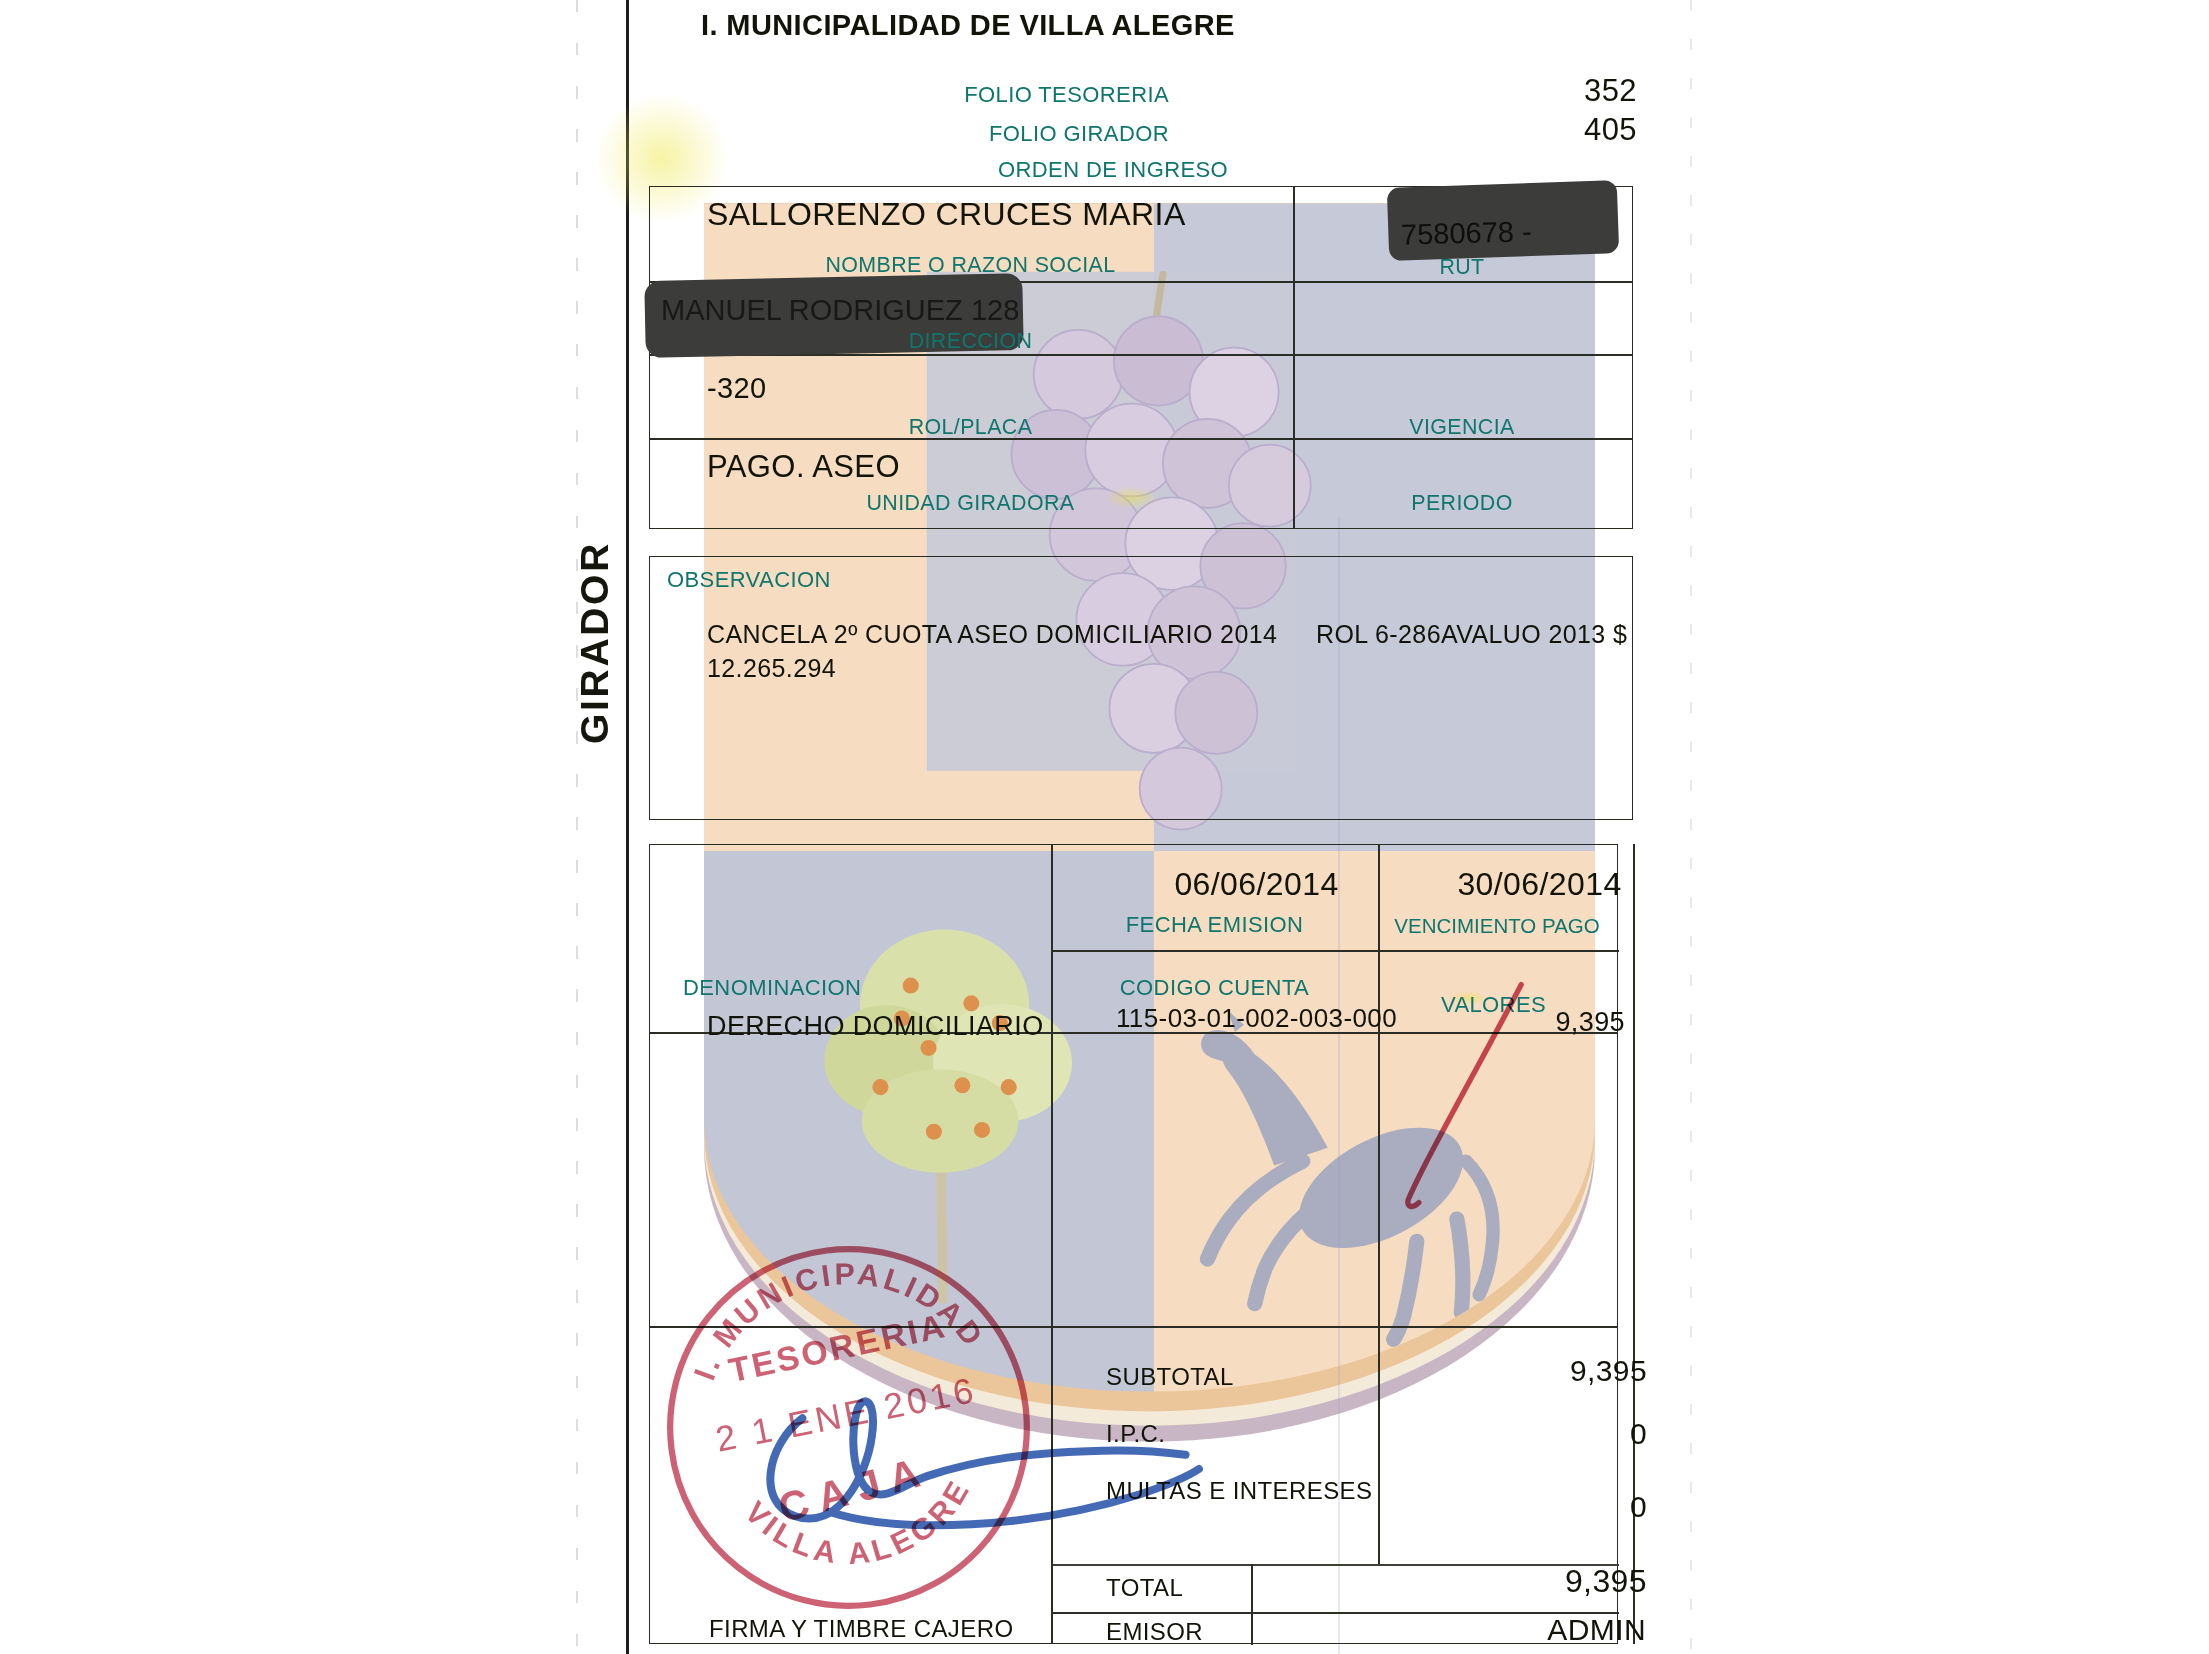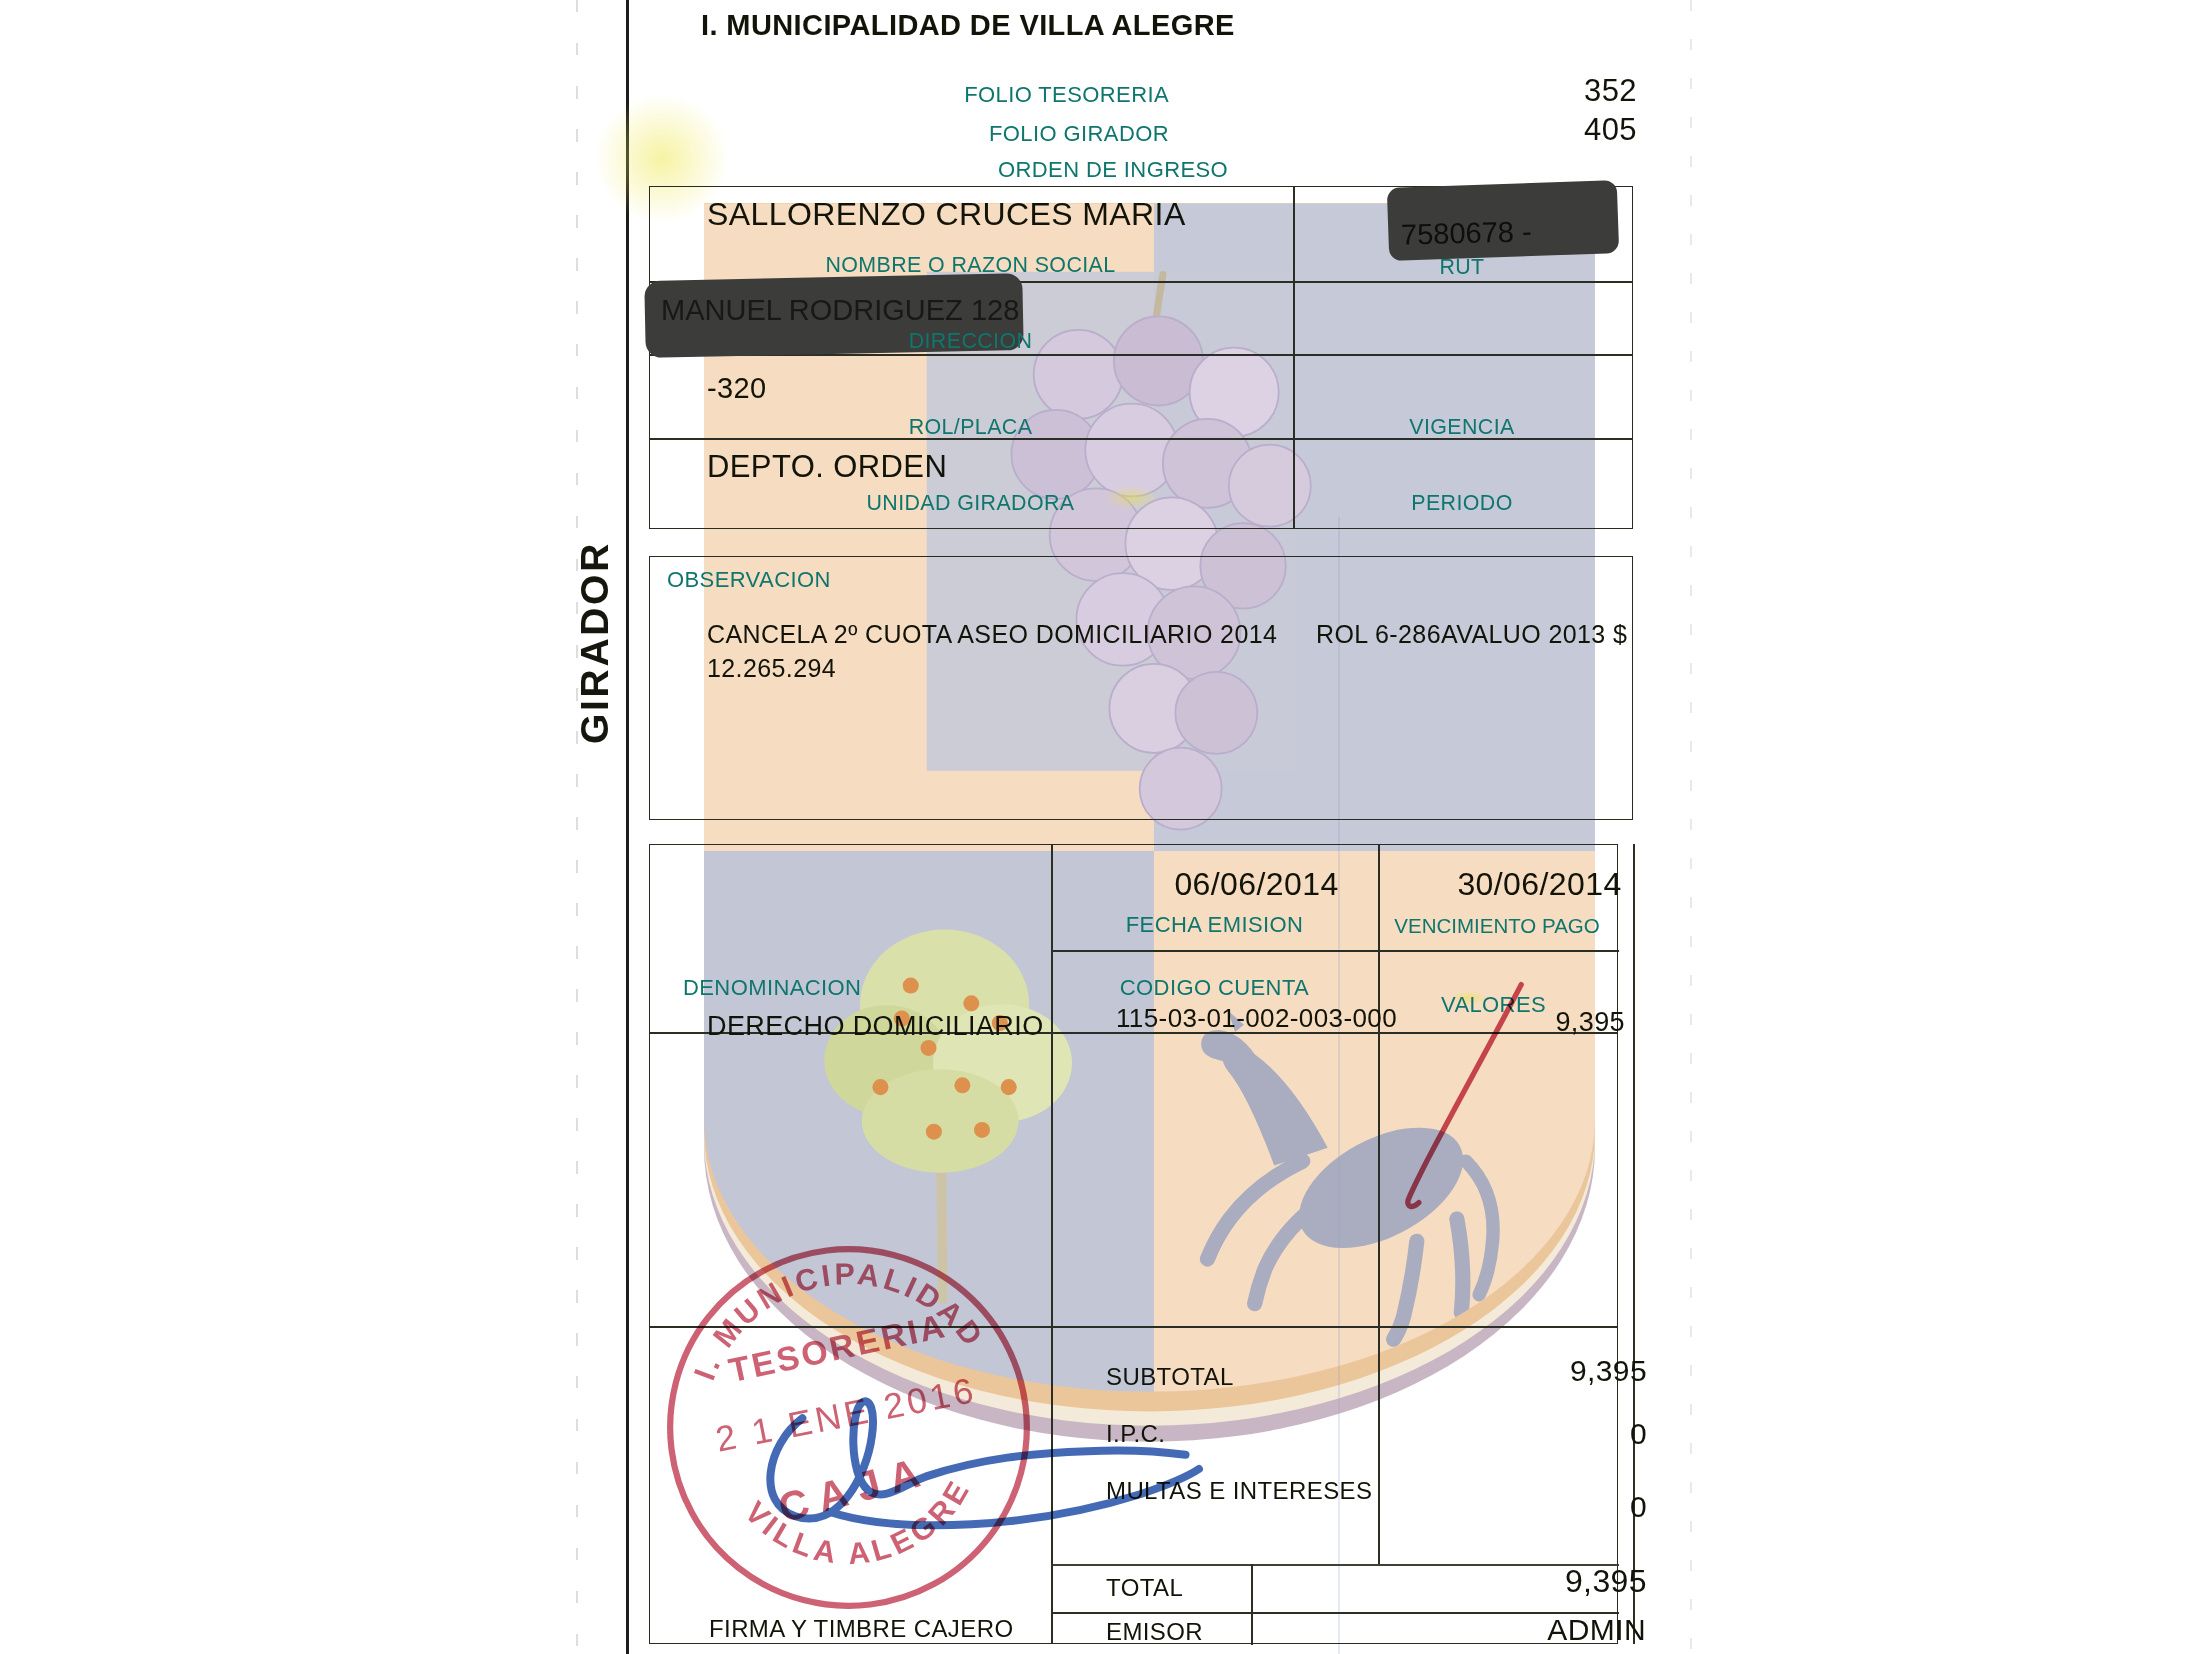--- a/index.html
+++ b/index.html
@@ -125,21 +125,21 @@
   <div class="lbl lblc" style="left:1292px;top:255px;width:340px;">RUT</div>
 
   <div class="redact" style="left:645px;top:277px;width:378px;height:77px;border-radius:16px;transform:rotate(-1.2deg);"></div>
   <div class="redact-text" style="left:661px;top:294px;font-size:29px;color:#181818;">MANUEL RODRIGUEZ 128</div>
   <div class="lbl lblc" style="left:649px;top:329px;width:643px;">DIRECCION</div>
 
   <div class="val num" style="left:665px;top:372px;font-size:29px;">-320</div>
   <div class="lbl lblc" style="left:649px;top:415px;width:643px;">ROL/PLACA</div>
   <div class="lbl lblc" style="left:1292px;top:415px;width:340px;">VIGENCIA</div>
 
-  <div class="val" style="left:665px;top:449px;font-size:31px;">DEPTO. ORDEN</div>
+  <div class="val" style="left:665px;top:449px;font-size:31px;">PAGO. ASEO</div>
   <div class="lbl lblc" style="left:649px;top:491px;width:643px;">UNIDAD GIRADORA</div>
   <div class="lbl lblc" style="left:1292px;top:491px;width:340px;">PERIODO</div>
 
   <div class="box" style="left:649px;top:556px;width:984px;height:264px;"></div>
   <div class="lbl" style="left:667px;top:567px;font-size:22px;">OBSERVACION</div>
   <div class="val" style="left:665px;top:620px;font-size:25px;">CANCELA 2º CUOTA ASEO DOMICILIARIO 2014</div>
   <div class="val" style="left:1274px;top:620px;font-size:25px;">ROL 6-286AVALUO 2013 $</div>
   <div class="val num" style="left:665px;top:654px;font-size:25px;">12.265.294</div>
 
   <div class="box" style="left:649px;top:844px;width:969px;height:800px;">

